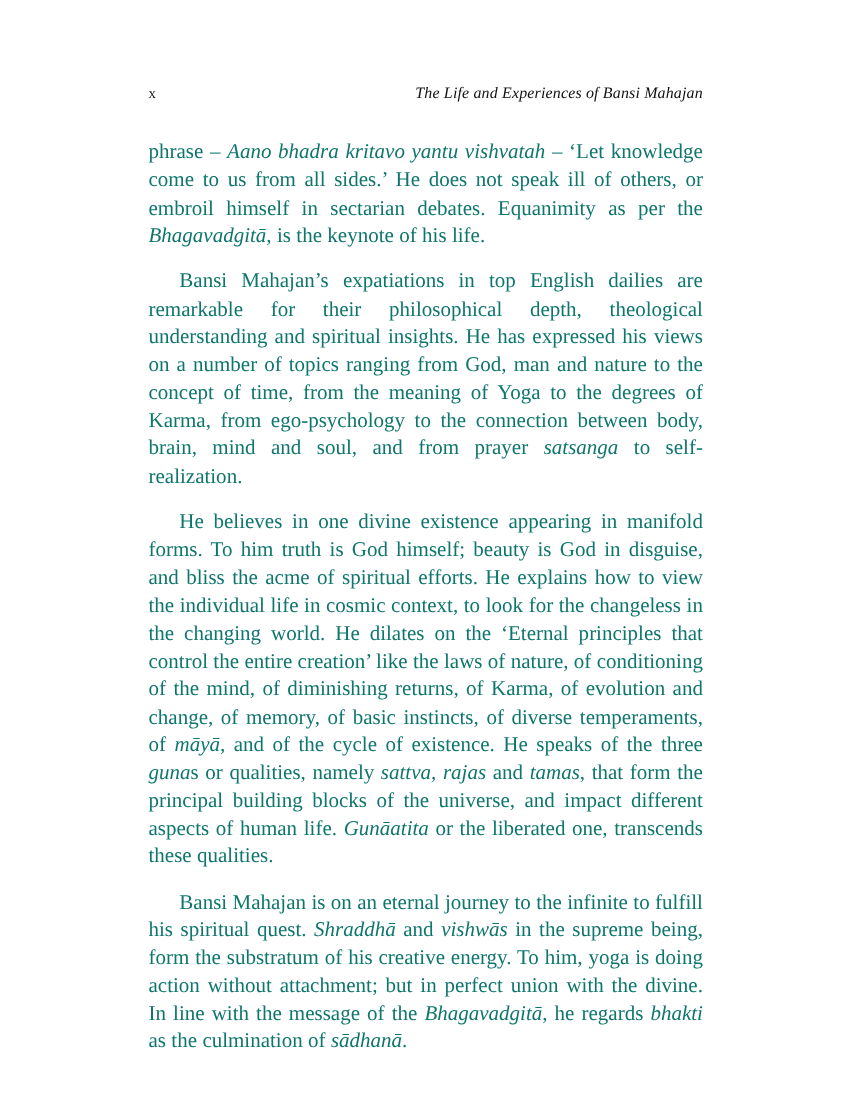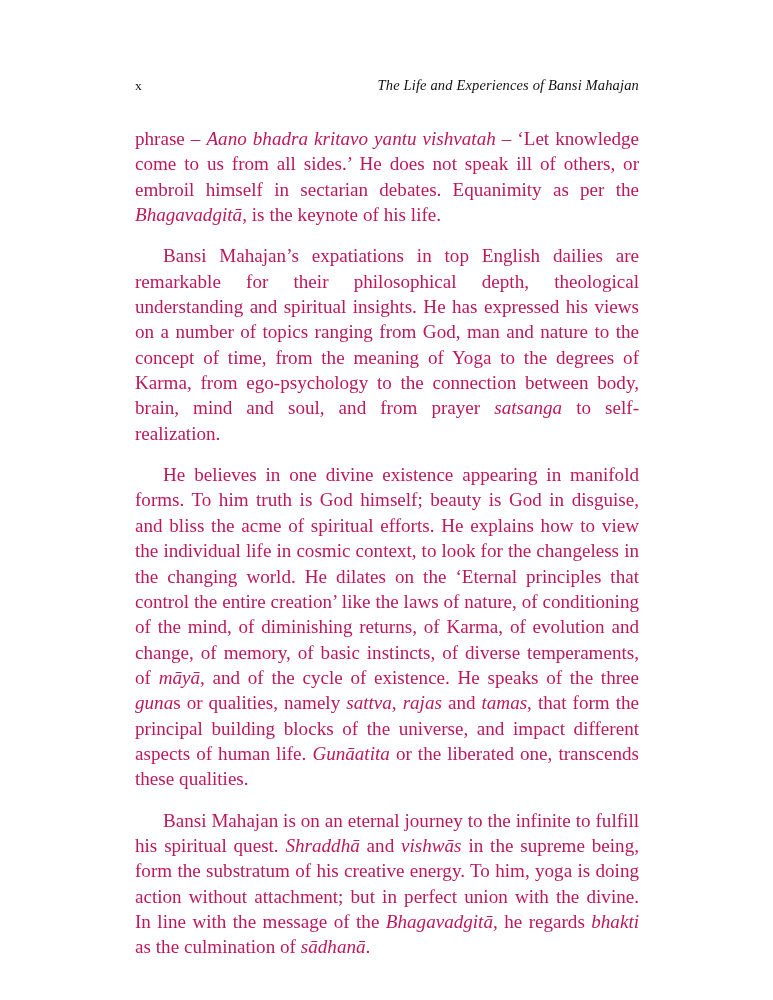--- a/index.html
+++ b/index.html
@@ -60,21 +60,21 @@
     top: 126px;
     width: 504px;
   }
 
   .para {
     margin: 0;
     font-size: 19.1px;
     line-height: 25.35px;
     text-align: justify;
     text-justify: inter-word;
-    color: #be185d;
+    color: #0f766e;
     hyphens: none;
     -webkit-hyphens: none;
     word-spacing: 0.1px;
     font-family: Liberation Serif, serif;
   }
   .para + .para {
     margin-top: 0;
   }
   .para.indent {
     text-indent: 28px;

